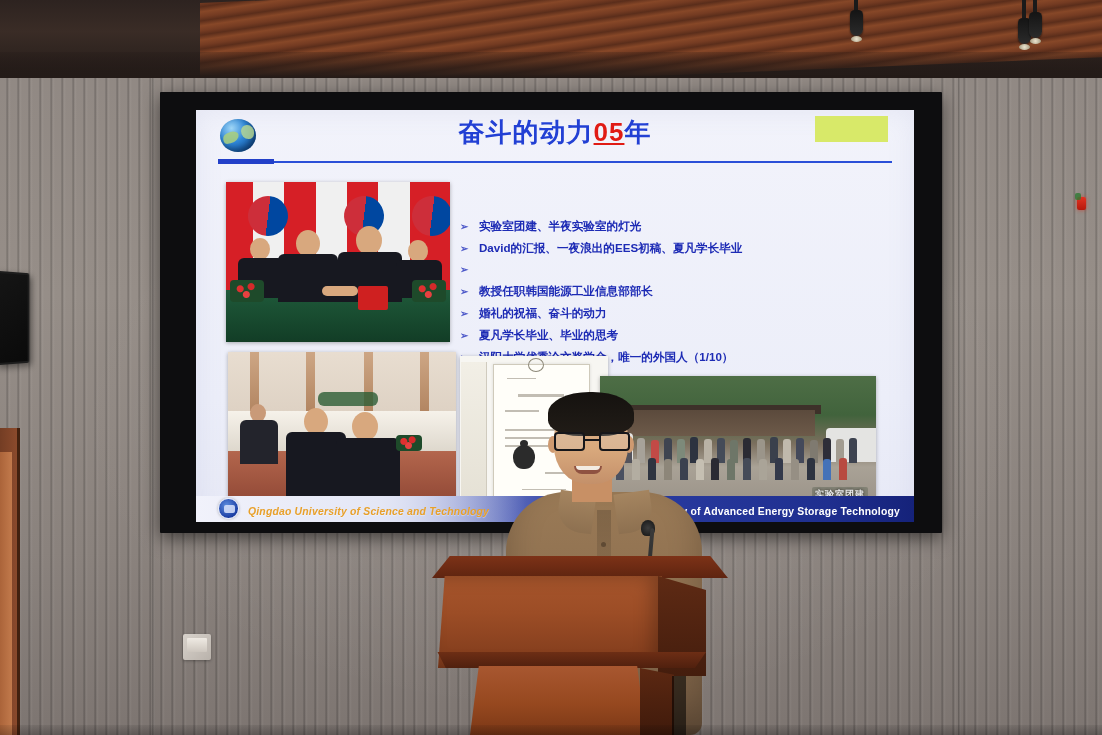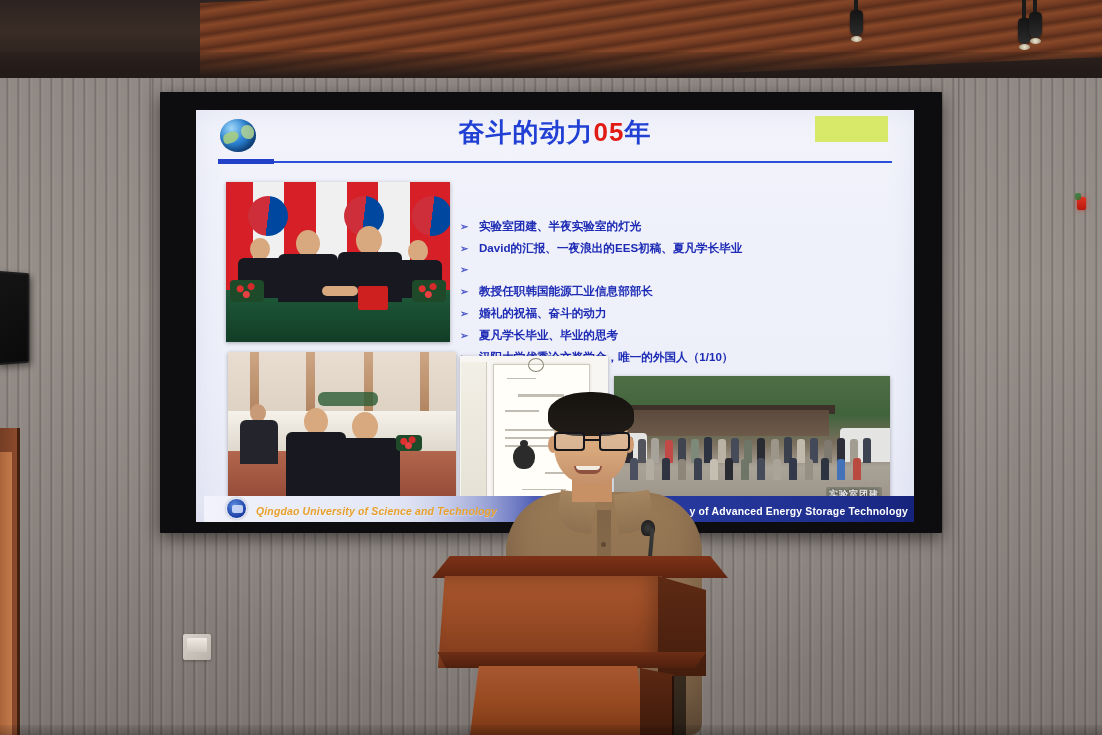--- a/index.html
+++ b/index.html
@@ -138,21 +138,21 @@
   .globe::after{
     content:""; position:absolute; right:2px; top:6px; width:13px;height:14px;
     background:#bcd98f; border-radius:45% 55% 40% 60%; opacity:.8;
   }
   .slide-title {
     position:absolute; left:0; right:0; top:5px; text-align:center;
     font-size:26px; font-weight:bold; letter-spacing:1px;
     color:#2240d4;
     text-shadow:0 0 1px rgba(255,255,255,.8);
   }
-  .slide-title .hl { color:#e01b14; }
+  .slide-title .hl { color:#e01b14;text-decoration:underline; }
   .highlight-note {
     position:absolute; right:26px; top:6px; width:73px; height:26px;
     background:#d6e85c; opacity:.92;
   }
   .rule-thick {
     position:absolute; left:22px; top:49px; width:56px; height:5px; background:#2340c9;
   }
   .rule-thin {
     position:absolute; left:22px; top:51px; right:22px; height:2px; background:#2a4fd8;
   }
@@ -172,21 +172,21 @@
     margin-bottom:2.4px;
   }
   .bullet .arrow { color:#4a56c8; font-size:10px; width:11px; flex:none; }
 
   
   .photo { position:absolute; background:#ccc; box-shadow:0 1px 4px rgba(0,0,0,.3); overflow:hidden; }
 
   #photo-signing { left:30px; top:72px; width:224px; height:160px; }
   #photo-banquet { left:32px; top:242px; width:228px; height:155px; }
   #photo-cert    { left:264px; top:246px; width:148px; height:152px; }
-  #photo-group   { left:418px; top:266px; width:276px; height:130px; }
+  #photo-group   { left:404px; top:266px; width:276px; height:130px; }
 
   
   .sign-bg{
     position:absolute; inset:0;
     background:
       linear-gradient(to right,
        #d61f26 0%,#d61f26 12%,
        #f0f0f0 12%,#f0f0f0 26%,
        #d61f26 26%,#d61f26 40%,
        #f0f0f0 40%,#f0f0f0 54%,
@@ -263,21 +263,21 @@
     position:absolute; right:8px; bottom:4px;
     color:#eaeaea; font-size:9px; font-weight:bold;
     text-shadow:0 0 3px rgba(0,0,0,.8);
     background:rgba(40,60,40,.25); padding:1px 3px; border-radius:2px;
     letter-spacing:1px;
   }
   .grp-van{ position:absolute; background:#e4e4e2; border-radius:4px; }
 
   
   .footer {
-    position:absolute; left:8px; bottom:0; width:100%; height:26px;
+    position:absolute; left:0; bottom:0; width:100%; height:26px;
     background:linear-gradient(to right,#eceefa 0%,#dfe3f5 22%,#2c3fa6 52%,#1f2f8f 88%,#15227a 100%);
     text-align:right;
   }
   .footer-left-fade{
     position:absolute; left:0; bottom:0; width:330px; height:26px;
     background:linear-gradient(to right,#f1f2fb 0%,#e4e7f6 55%,rgba(228,231,246,0) 100%);
   }
   .uni-seal{
     position:absolute; left:22px; bottom:3px; width:21px;height:21px;border-radius:50%;
     background:radial-gradient(circle at 40% 35%, #5e8fe0, #1b3ea4 70%, #112a78 100%);

